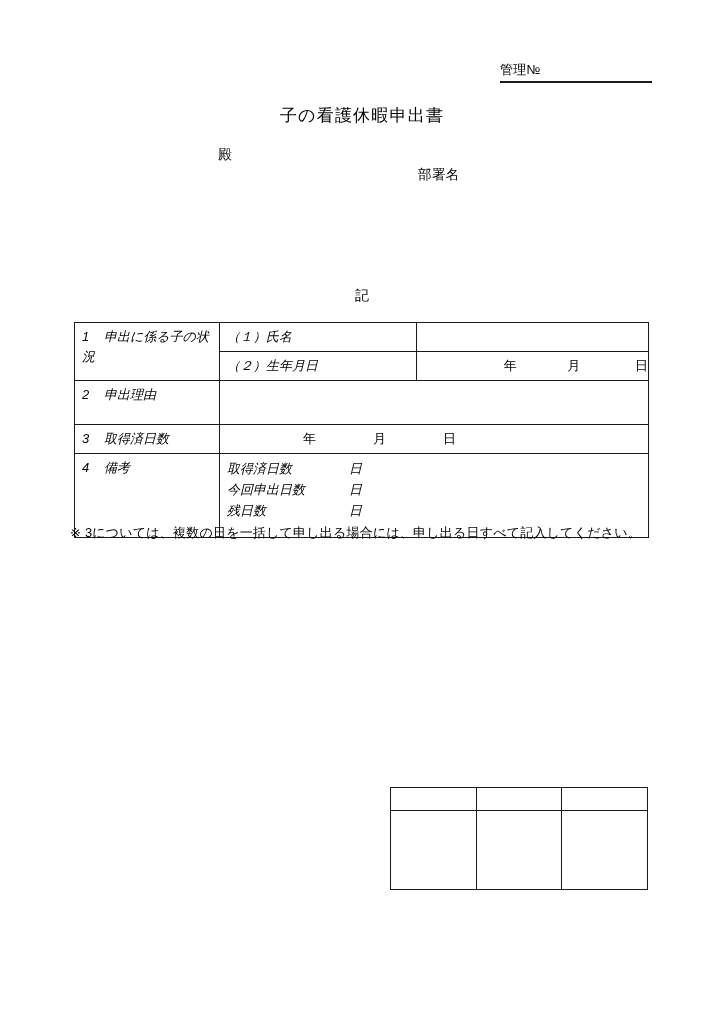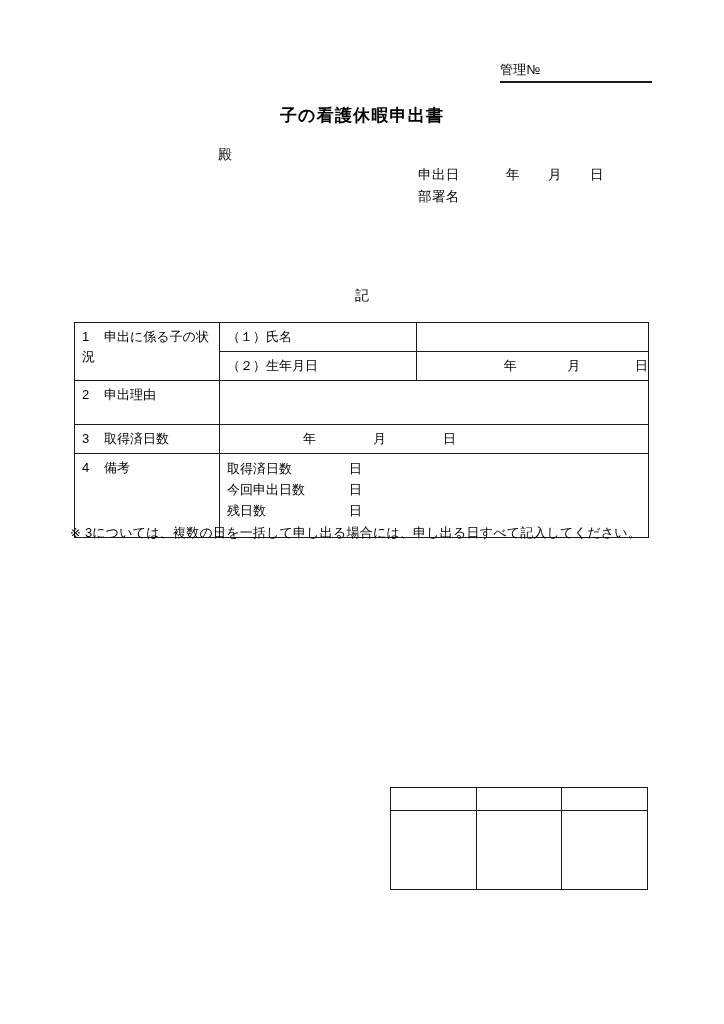--- a/index.html
+++ b/index.html
@@ -40,21 +40,21 @@
 
   
   .doc-title {
     position: absolute;
     left: 0;
     top: 104px;
     width: 724px;
     text-align: center;
     font-size: 17px;
     letter-spacing: 1.2px;
-    font-weight: 700;
+    font-weight: 400;
   }
 
   
   .addressee {
     position: absolute;
     left: 218px;
     top: 146px;
     font-size: 14px;
     letter-spacing: 0.5px;
   }
@@ -116,20 +116,21 @@
     font-size: 13px;
   }
   .main-table td {
     border: 1.5px solid #1a1a1a;
     padding: 0;
     vertical-align: top;
   }
   .cell-pad {
     padding: 4px 6px 4px 7px;
     line-height: 20px;
+    font-style: italic;
   }
   .col-label  { width: 145px; }
   .col-mid    { width: 197px; }
   .col-right  { width: 232px; }
 
   .item-no {
     display: inline-block;
     width: 22px;
   }
 
@@ -200,28 +201,20 @@
   <div class="admin-no">
     <span class="admin-no-label">管理№</span>
   </div>
 
   <div class="doc-title">子の看護休暇申出書</div>
 
   <div class="addressee">殿</div>
 
   <div class="applicant">
 
-    <div class="applicant-row">
-      <span class="applicant-label">申出日</span>
-      <span class="ymd-inline">
-        <span>年</span>
-        <span>月</span>
-        <span>日</span>
-      </span>
-    </div>
 
     <div class="applicant-row">
       <span class="applicant-label">部署名</span>
       <span class="ymd-inline"></span>
     </div>
 
 
   </div>
 
 

